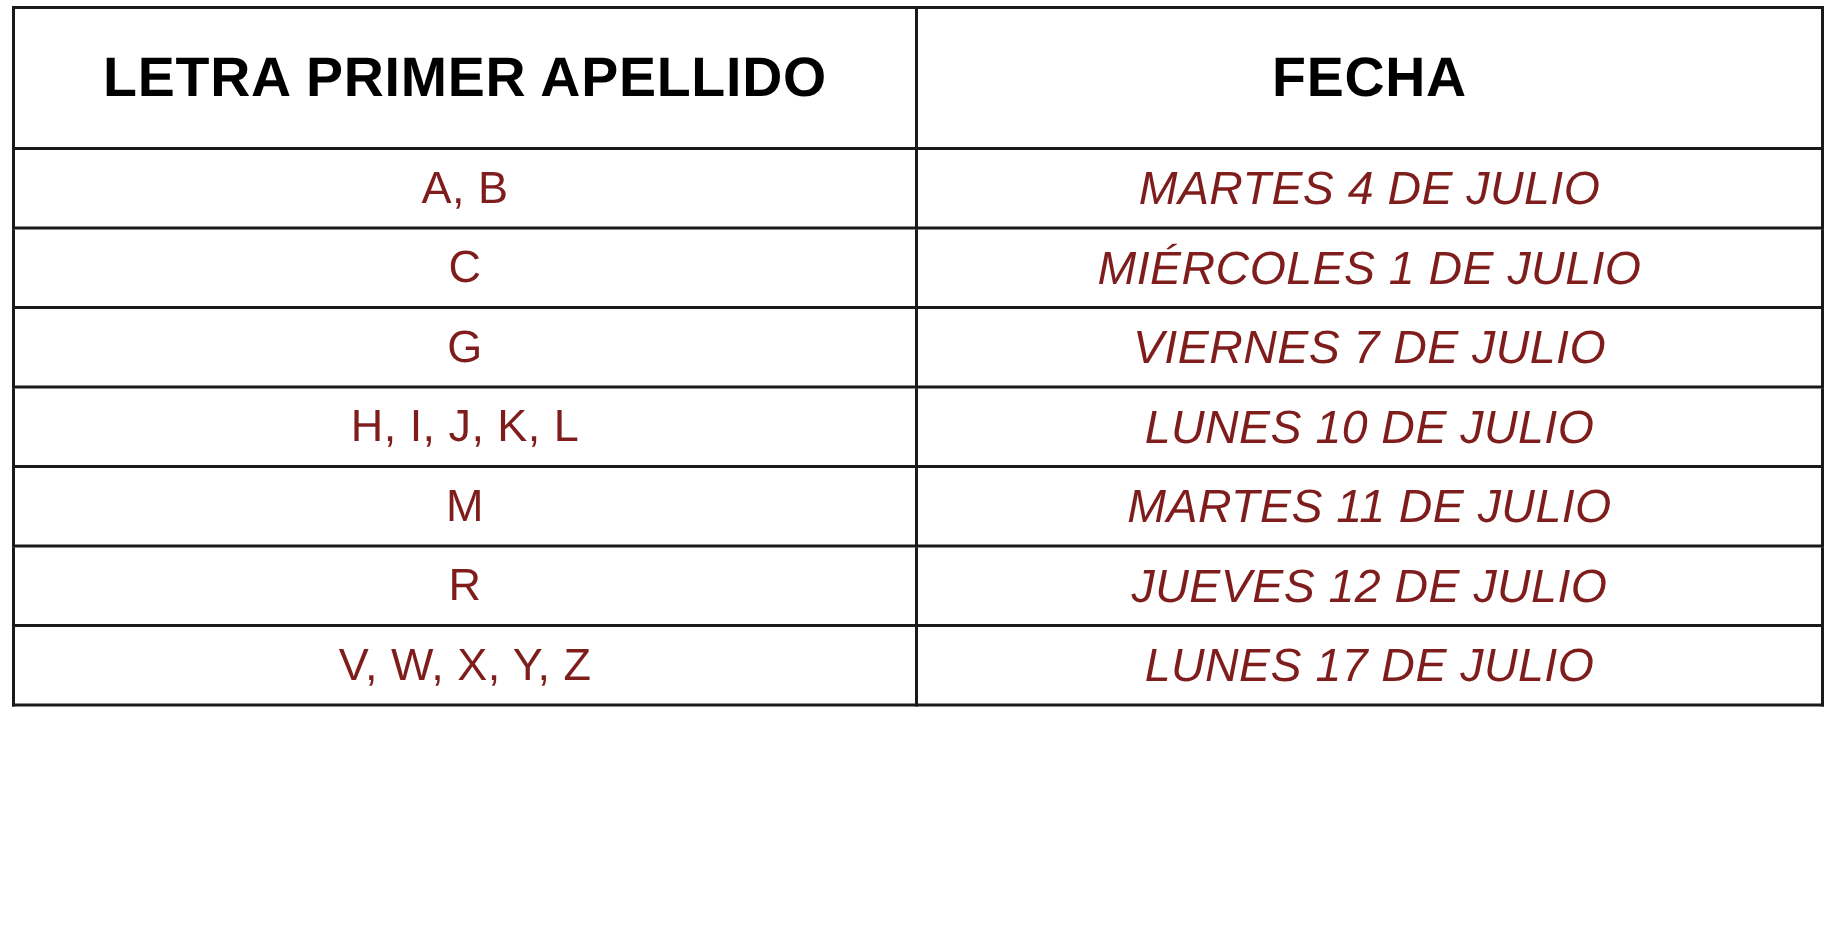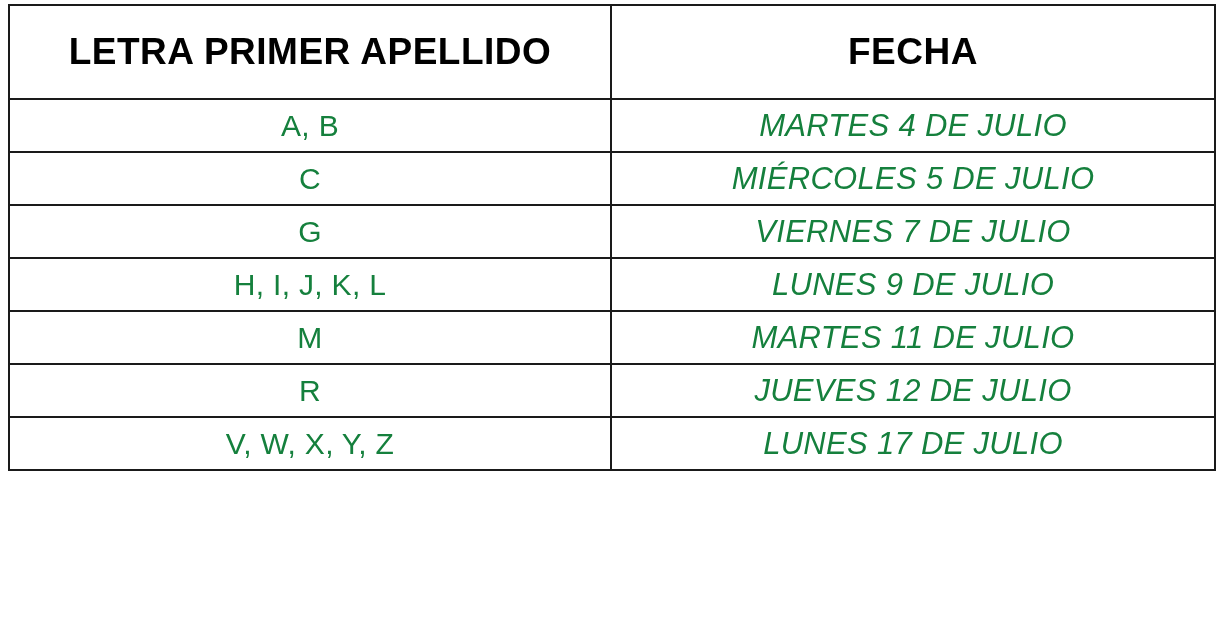--- a/index.html
+++ b/index.html
@@ -42,21 +42,21 @@
     font-weight: 700;
     font-size: 37px;
     letter-spacing: 0.5px;
     color: #000000;
   }
   table.schedule tbody td {
     height: 51px;
     font-weight: 400;
     font-size: 31px;
     letter-spacing: 0.3px;
-    color: #15803d;
+    color: #7f1d1d;
   }
   table.schedule tbody tr td.letter-cell {
     font-size: 30px;
   }
   table.schedule tbody tr td.date-cell {
     font-size: 31px;
     font-style: italic;
   }
 </style>
 </head>
@@ -74,29 +74,29 @@
         <th>FECHA</th>
       </tr>
     </thead>
     <tbody>
       <tr>
         <td class="letter-cell">A, B</td>
         <td class="date-cell">MARTES 4 DE JULIO</td>
       </tr>
       <tr>
         <td class="letter-cell">C</td>
-        <td class="date-cell">MIÉRCOLES 5 DE JULIO</td>
+        <td class="date-cell">MIÉRCOLES 1 DE JULIO</td>
       </tr>
       <tr>
         <td class="letter-cell">G</td>
         <td class="date-cell">VIERNES 7 DE JULIO</td>
       </tr>
       <tr>
         <td class="letter-cell">H, I, J, K, L</td>
-        <td class="date-cell">LUNES 9 DE JULIO</td>
+        <td class="date-cell">LUNES 10 DE JULIO</td>
       </tr>
       <tr>
         <td class="letter-cell">M</td>
         <td class="date-cell">MARTES 11 DE JULIO</td>
       </tr>
       <tr>
         <td class="letter-cell">R</td>
         <td class="date-cell">JUEVES 12 DE JULIO</td>
       </tr>
       <tr>

